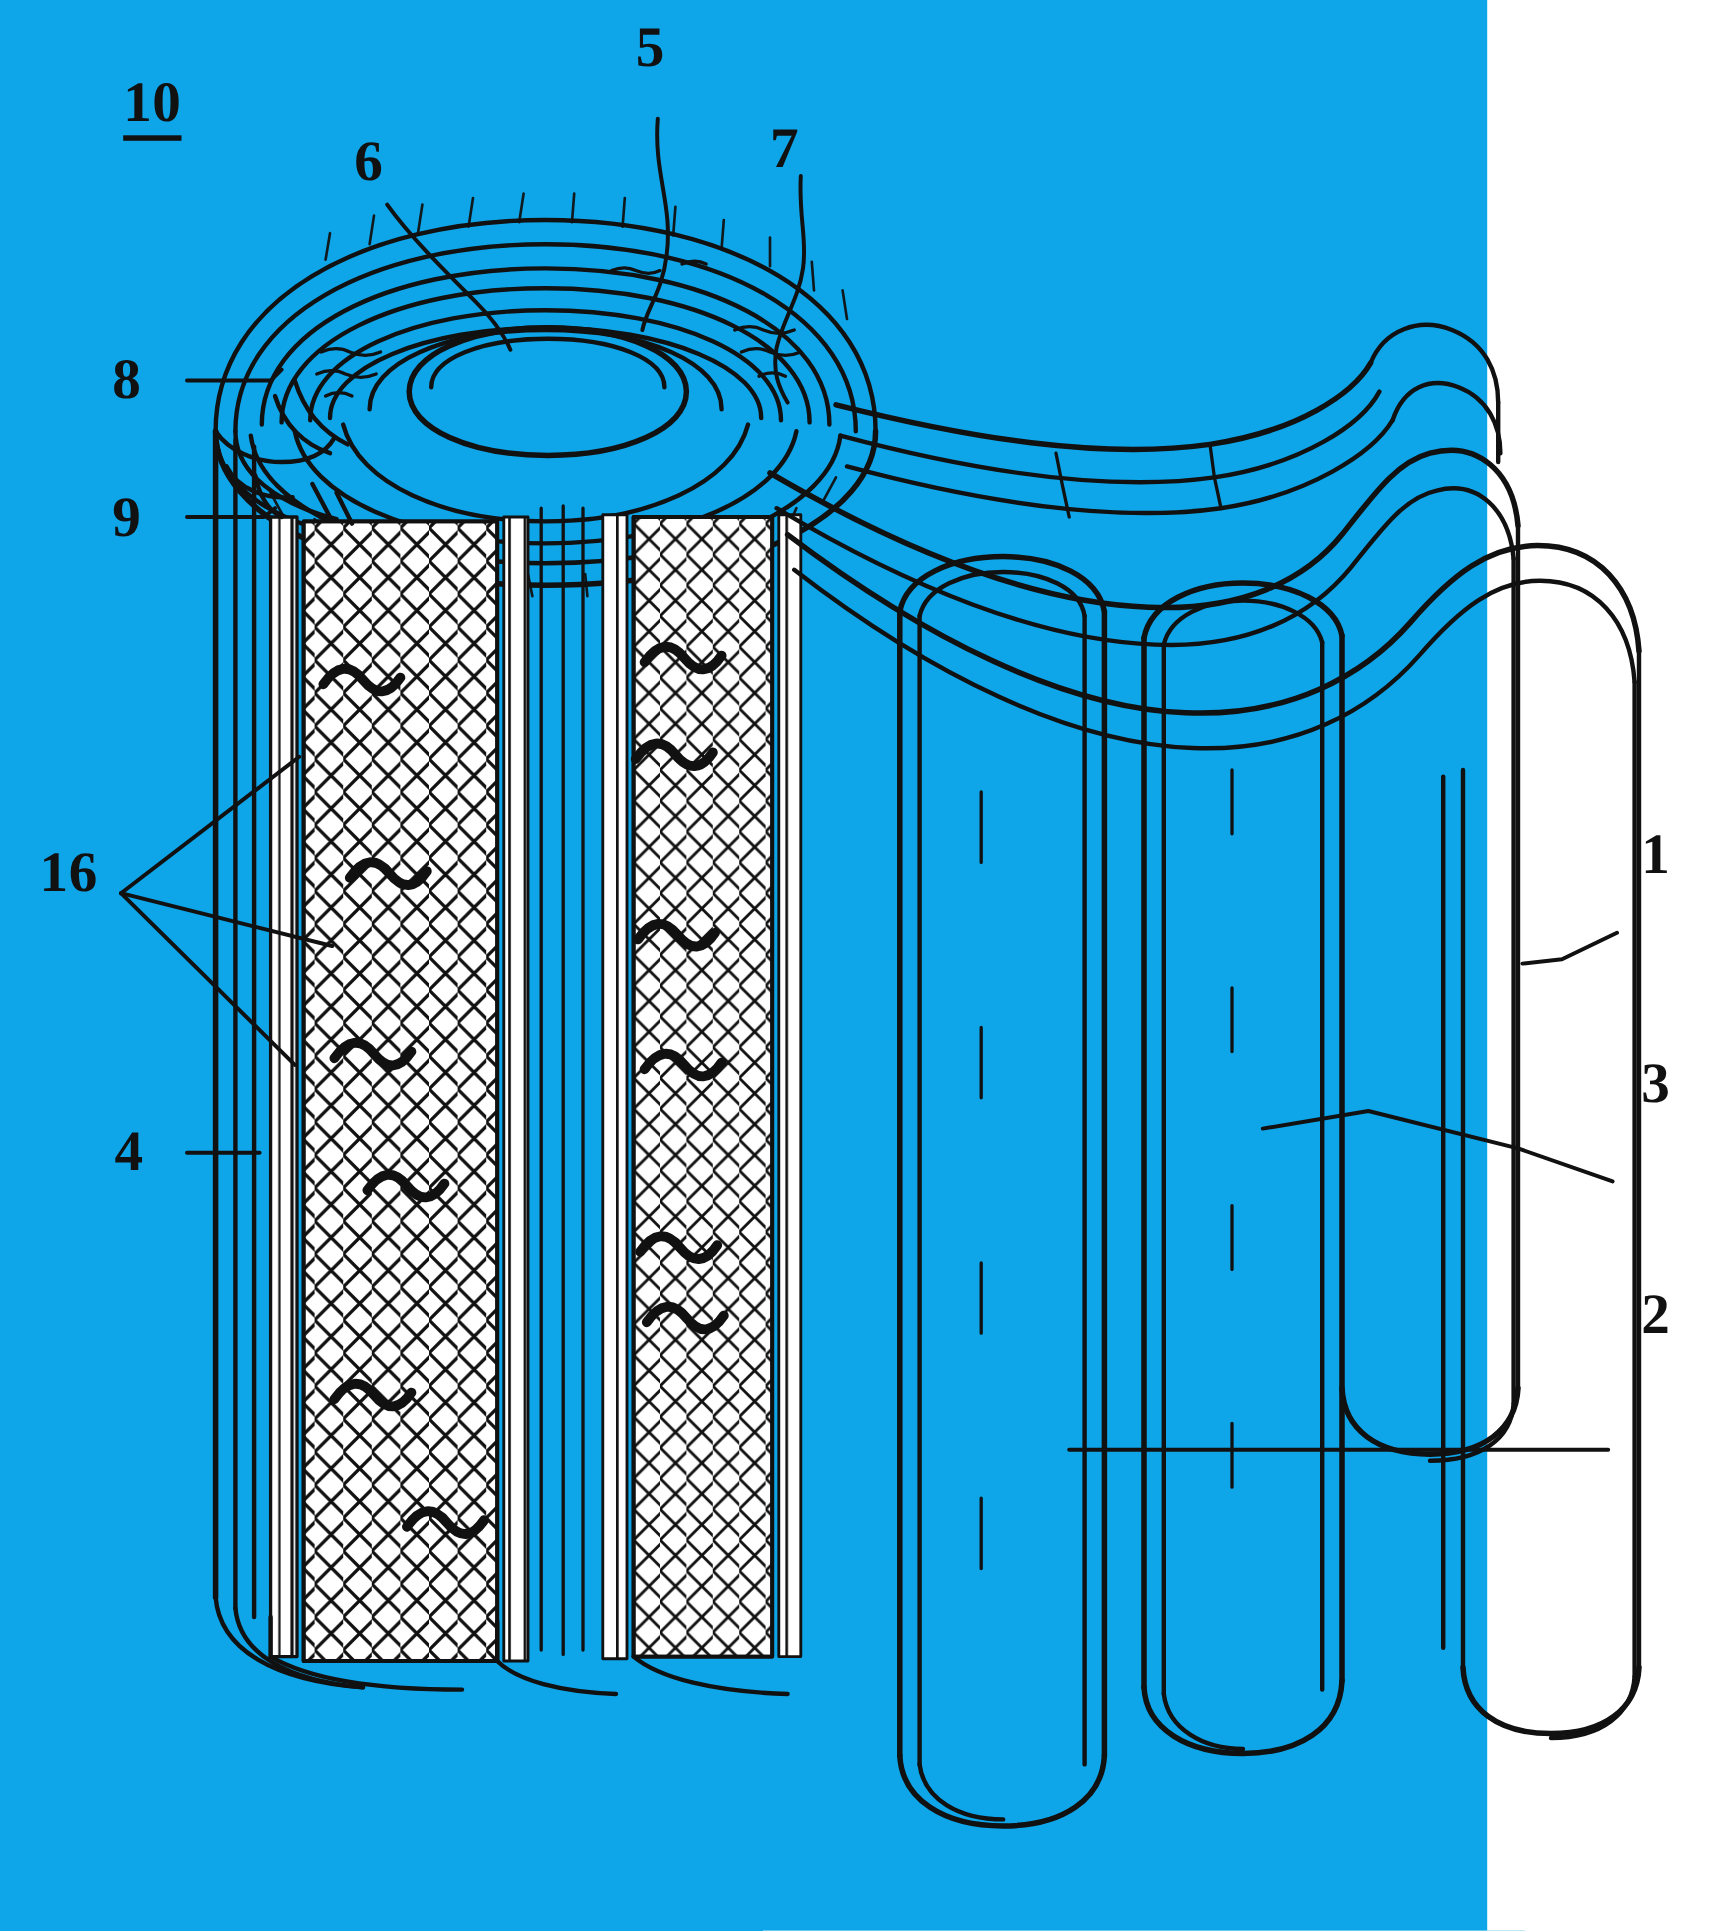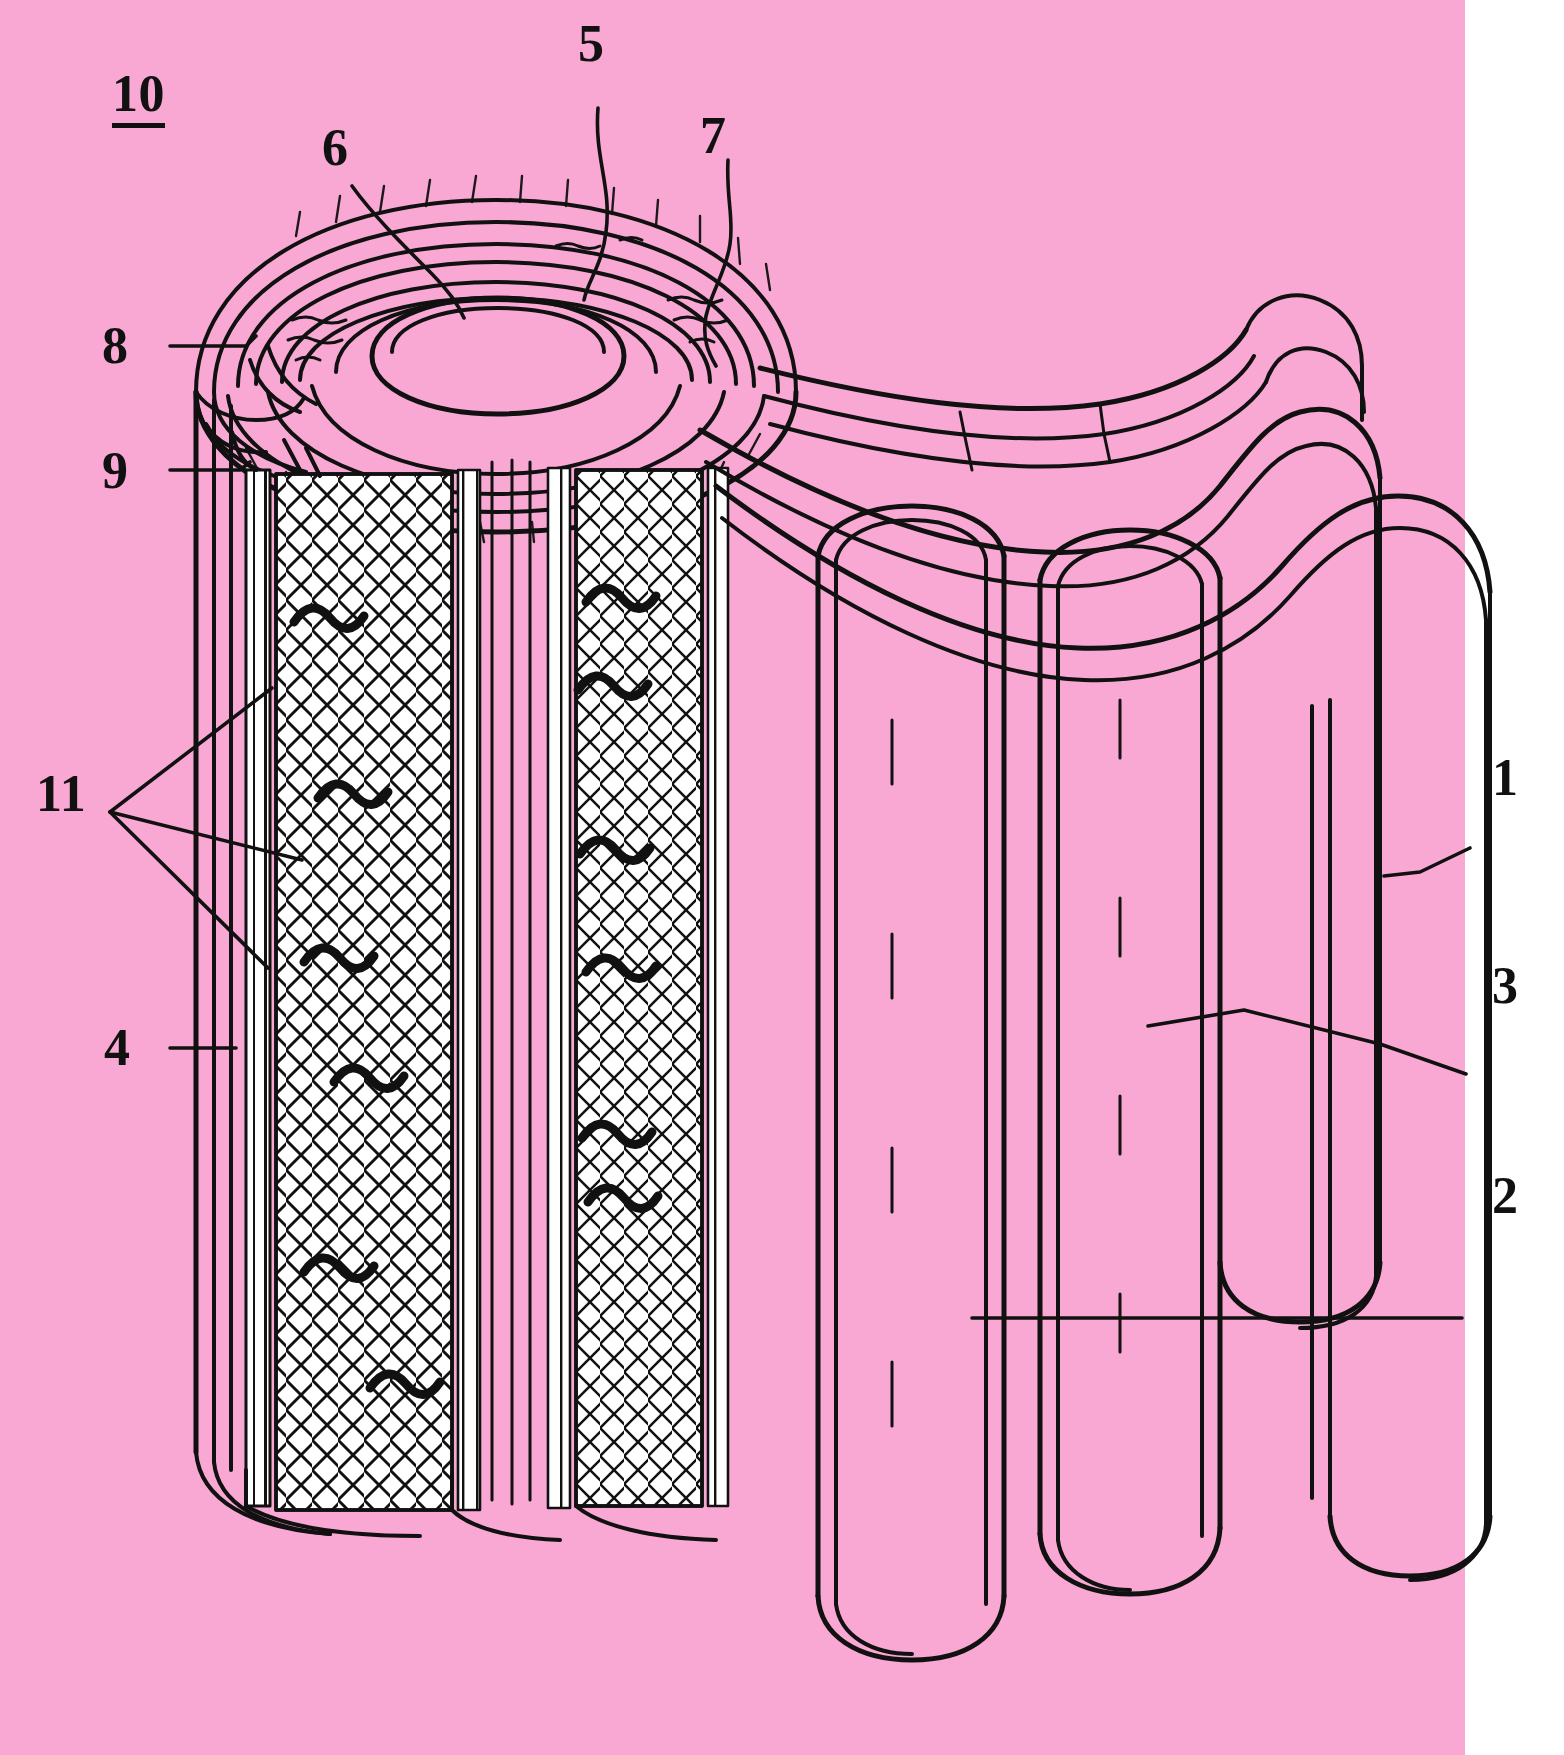--- a/index.html
+++ b/index.html
@@ -10,23 +10,23 @@
   }
   body {
     width: 1564px;
     height: 1755px;
     font-family: "Liberation Serif", serif;
     overflow: hidden;
     position: relative;
   }
   #figure-root {
     position: relative;
-    width: 1465px;
+    width: 1352px;
     height: 1755px;
-    background: #f9a8d4;
+    background: #0ea5e9;
   }
   #figure-svg {
     position: absolute;
     left: 0;
     top: 0;
     width: 1564px;
     height: 1755px;
     display: block;
   }
   .ref-label {
@@ -329,21 +329,21 @@
   <div class="ref-label" style="left:578px; top:18px;">5</div>
 
   <div class="ref-label" style="left:322px; top:122px;">6</div>
 
   <div class="ref-label" style="left:700px; top:110px;">7</div>
 
   <div class="ref-label" style="left:102px; top:320px;">8</div>
 
   <div class="ref-label" style="left:102px; top:445px;">9</div>
 
-  <div class="ref-label" style="left:36px; top:768px;">11</div>
+  <div class="ref-label" style="left:36px; top:768px;">16</div>
 
   <div class="ref-label" style="left:104px; top:1022px;">4</div>
 
   <div class="ref-label" style="left:1492px; top:752px;">1</div>
 
   <div class="ref-label" style="left:1492px; top:960px;">3</div>
 
   <div class="ref-label" style="left:1492px; top:1170px;">2</div>
 
 </div>

